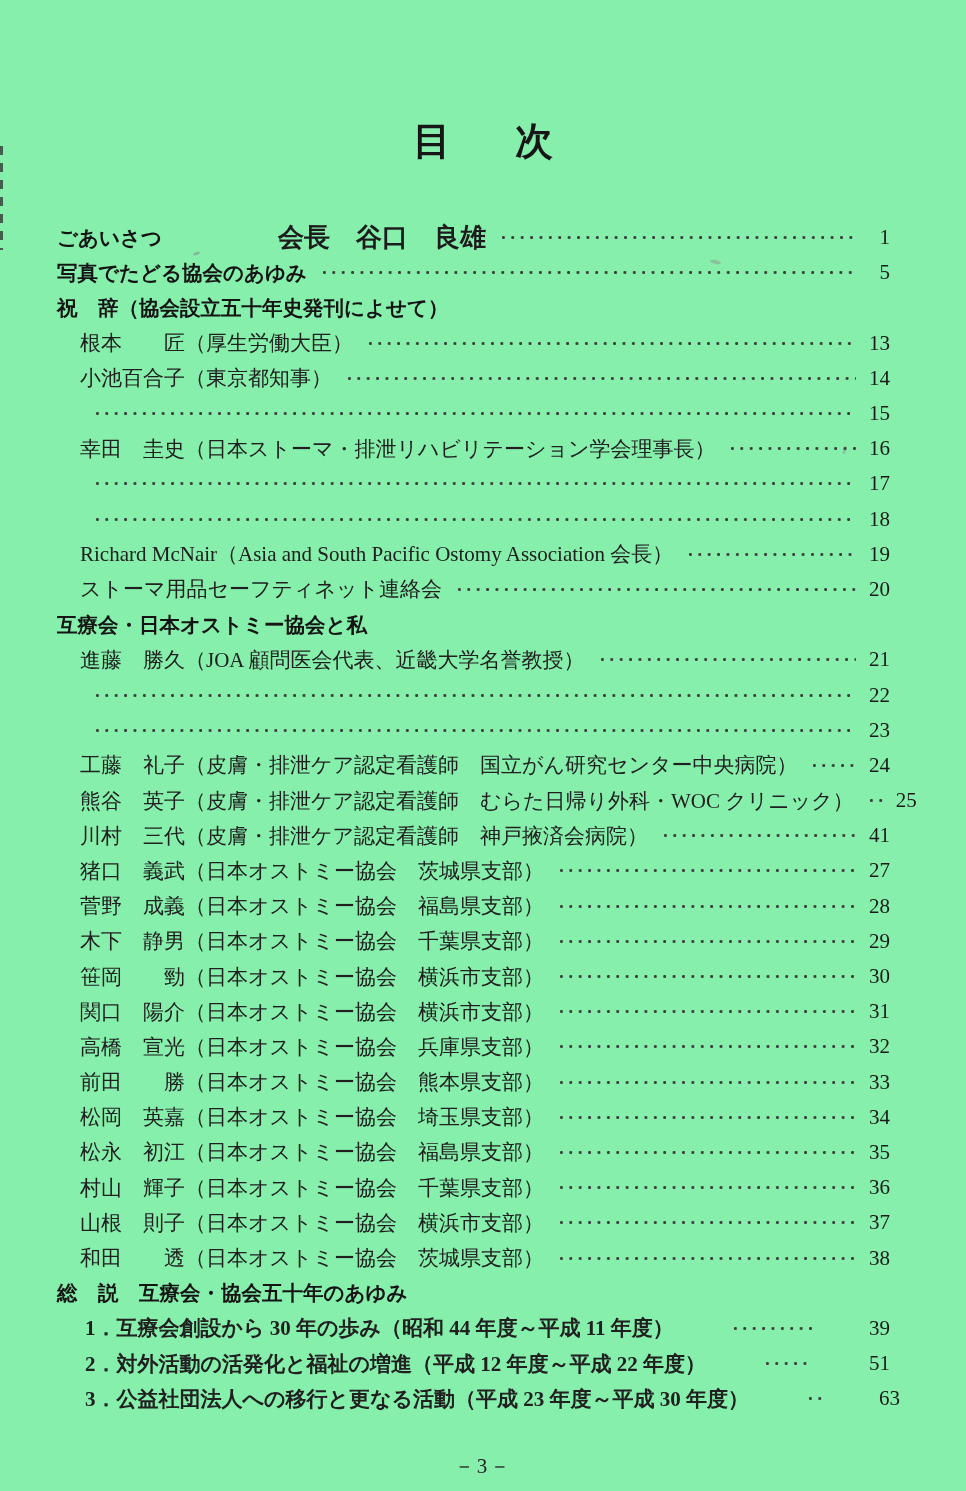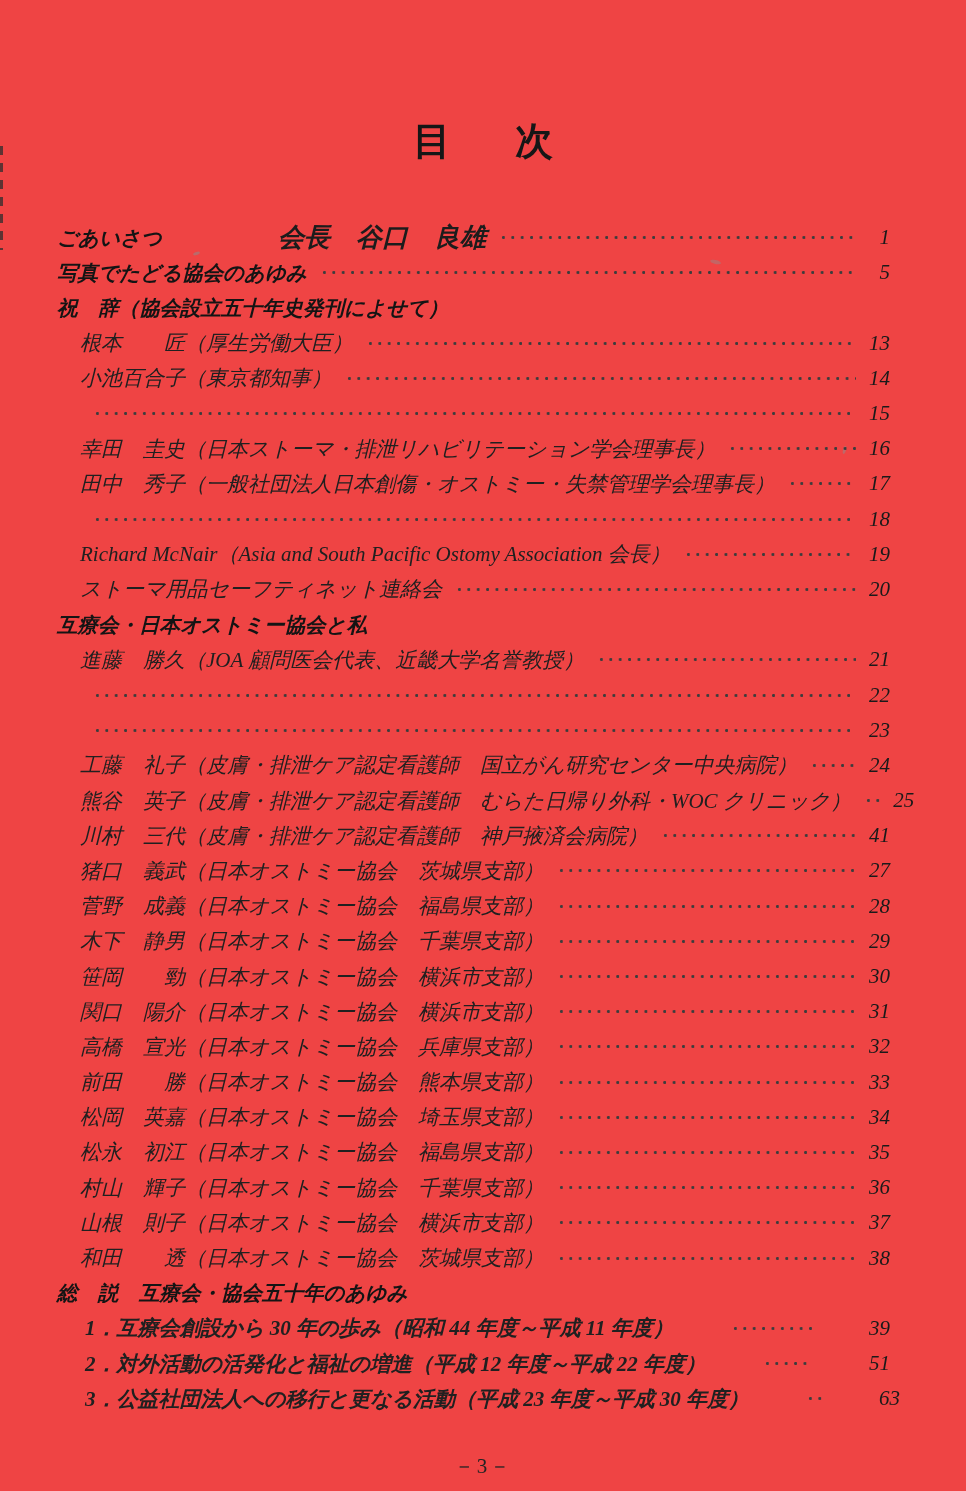--- a/index.html
+++ b/index.html
@@ -1,21 +1,21 @@
 <!DOCTYPE html>
 <html lang="ja"><head>
 <meta charset="utf-8">
 <style>
   html, body { margin: 0; padding: 0; background: #e8e8e8; }
   .page {
     position: relative;
     width: 966px;
     height: 1491px;
     margin: 0 auto;
-    background: #ef4444;
+    background: #86efac;
     color: #1e1e1e;
     font-family: "Liberation Serif", "DejaVu Serif", serif;
     overflow: hidden;
   }
   .title {
     position: absolute;
     top: 116px;
     left: 0;
     width: 100%;
     margin: 0;
@@ -27,21 +27,20 @@
     box-sizing: border-box;
     font-family: "Liberation Serif", "DejaVu Serif", serif;
     color: #161616;
     white-space: pre;
   }
   .toc {
     position: absolute;
     left: 57px;
     top: 220px;
     width: 833px;
-    font-style: italic;
   }
   .row {
     display: flex;
     align-items: center;
     height: 35.2px;
     font-size: 21px;
     white-space: pre;
     color: #202020;
   }
   .row .text { flex-shrink: 0; }
@@ -150,21 +149,20 @@
     <span class="leader"></span>
     <span class="pagenum">15</span>
   </div>
       <div class="row entry">
     <span class="text">幸田　圭史（日本ストーマ・排泄リハビリテーション学会理事長）</span>
     
     <span class="leader"></span>
     <span class="pagenum">16</span>
   </div>
       <div class="row entry">
-    <span class="text">田中　秀子（一般社団法人日本創傷・オストミー・失禁管理学会理事長）</span>
     
     <span class="leader"></span>
     <span class="pagenum">17</span>
   </div>
       <div class="row entry">
     
     <span class="leader"></span>
     <span class="pagenum">18</span>
   </div>
       <div class="row entry">

